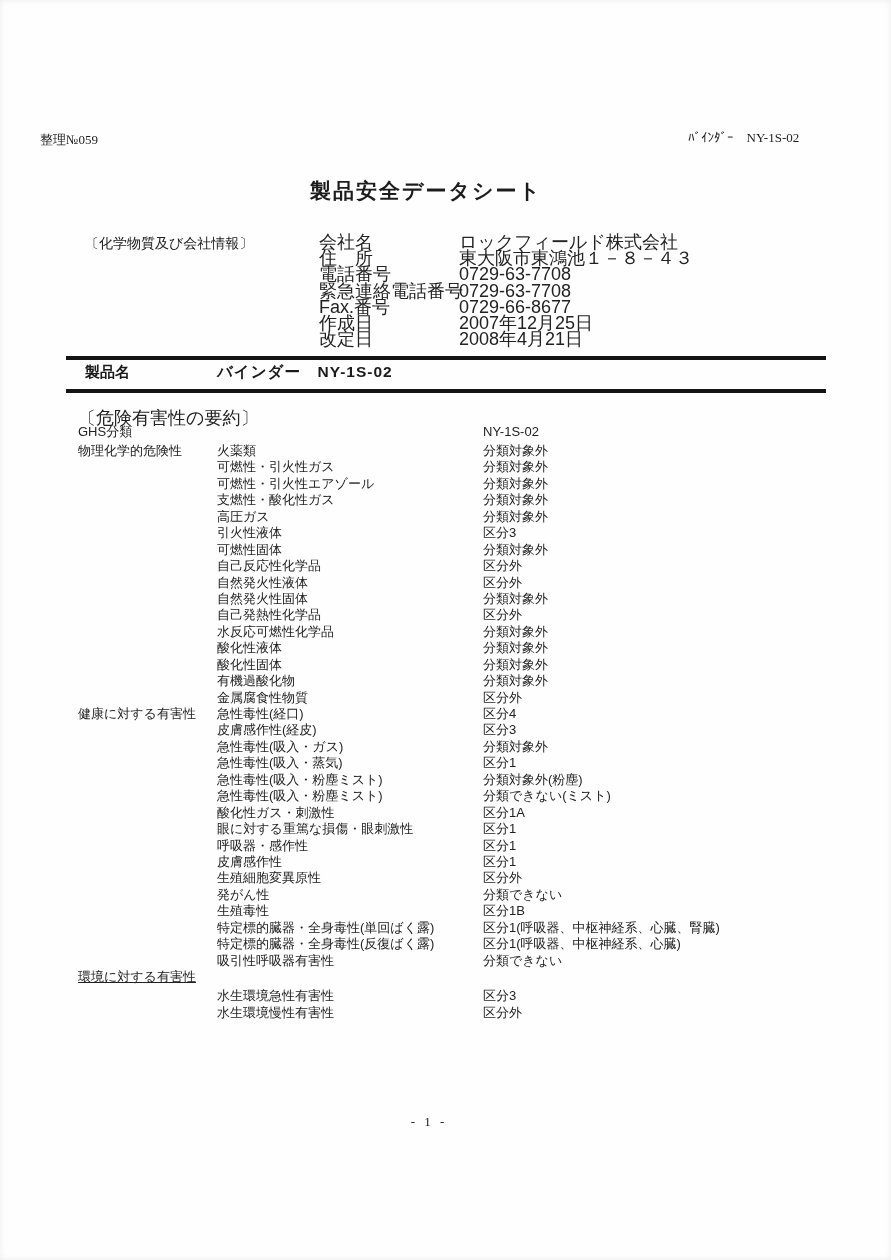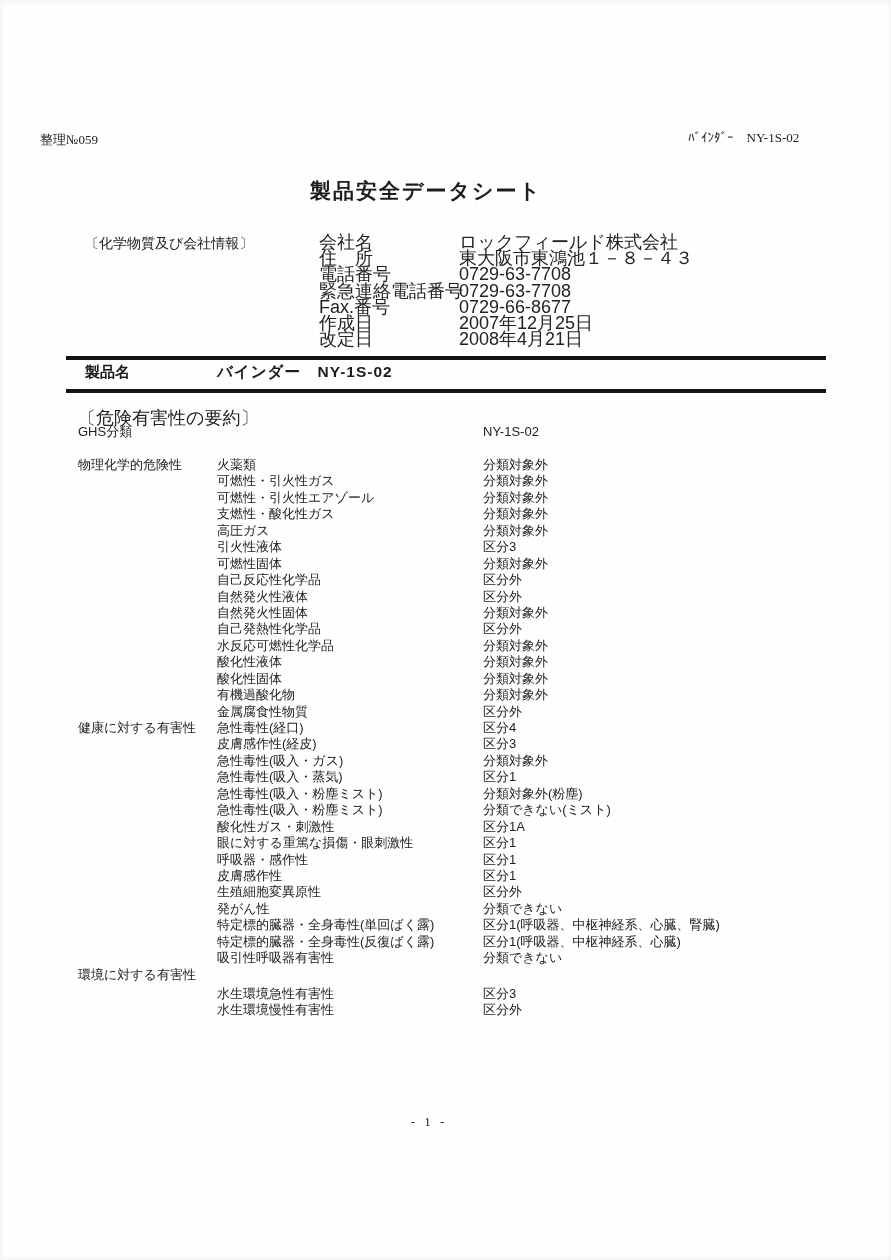--- a/index.html
+++ b/index.html
@@ -37,21 +37,21 @@
   .bar.top{top:356px;}
   .bar.bottom{top:389px;}
   .product-label{position:absolute;left:85px;top:363px;font-size:15px;font-weight:bold;color:#1a1a1a;white-space:nowrap;}
   .product-name{position:absolute;left:217px;top:362px;font-size:15.5px;font-weight:bold;letter-spacing:1px;color:#1a1a1a;white-space:nowrap;}
 
   
   .summary-head{position:absolute;left:78px;top:406px;font-size:18px;white-space:nowrap;}
   .ghs-row{position:absolute;left:78px;top:424px;height:16.4px;line-height:16.4px;font-size:13px;white-space:nowrap;}
   .ghs-row .val{position:absolute;left:405px;top:0;}
 
-  .hazards{position:absolute;left:0;top:457px;width:100%;}
+  .hazards{position:absolute;left:0;top:443px;width:100%;text-decoration:underline;}
   .hgroup{position:relative;}
   .hgroup .cat{position:absolute;left:78px;top:0;font-size:13px;line-height:16.45px;white-space:nowrap;}
   .hrow{position:relative;height:16.45px;line-height:16.45px;font-size:13px;padding-left:217px;white-space:nowrap;}
   .hrow .name{display:inline-block;}
   .hrow .val{position:absolute;left:483px;top:0;}
   .hgroup.env{}
   .hgroup.env .cat{position:static;display:block;padding-left:78px;height:16.45px;line-height:16.45px;}
   .hgroup.env .items{margin-top:3px;}
 
   .footer{
@@ -266,20 +266,24 @@
           <div class="hrow">
             <span class="name">生殖細胞変異原性</span>
             <span class="val">区分外</span>
           </div>
 
           <div class="hrow">
             <span class="name">発がん性</span>
             <span class="val">分類できない</span>
           </div>
 
+          <div class="hrow">
+            <span class="name">生殖毒性</span>
+            <span class="val">区分1B</span>
+          </div>
 
           <div class="hrow">
             <span class="name">特定標的臓器・全身毒性(単回ばく露)</span>
             <span class="val">区分1(呼吸器、中枢神経系、心臓、腎臓)</span>
           </div>
 
           <div class="hrow">
             <span class="name">特定標的臓器・全身毒性(反復ばく露)</span>
             <span class="val">区分1(呼吸器、中枢神経系、心臓)</span>
           </div>

